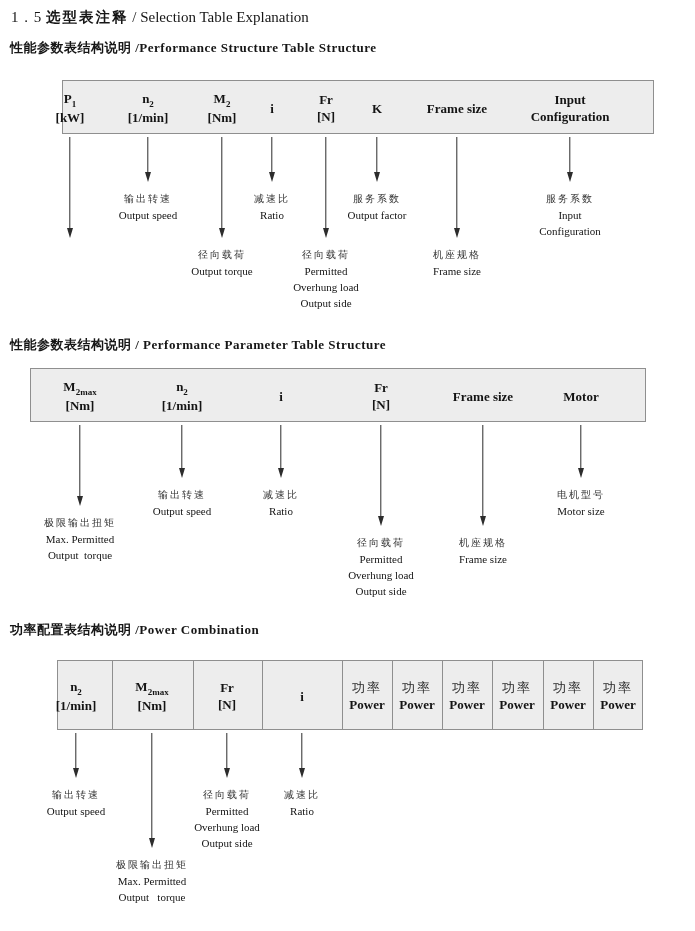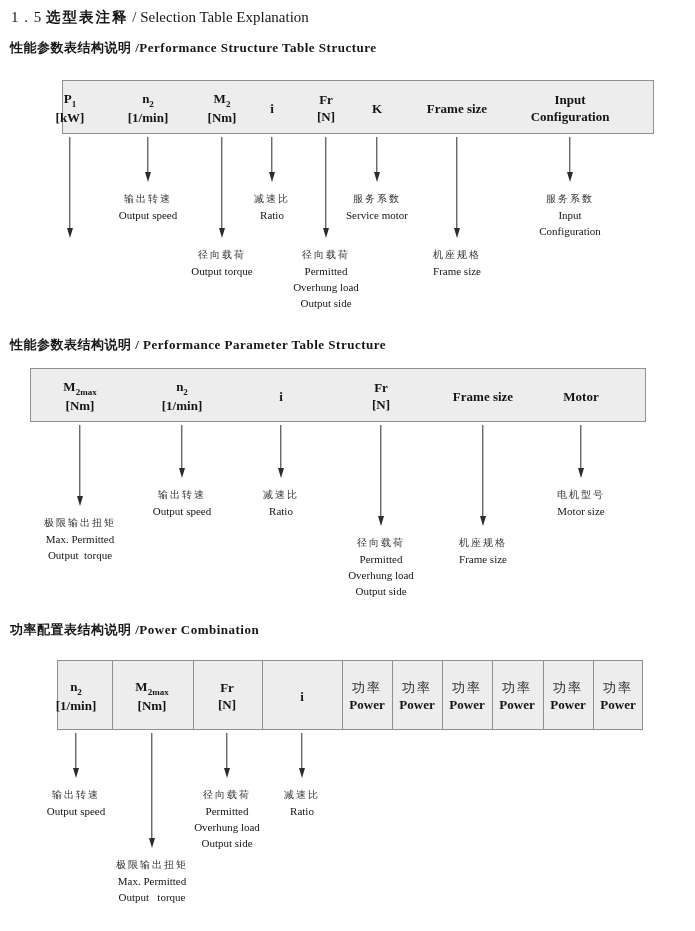--- a/index.html
+++ b/index.html
@@ -72,21 +72,21 @@
       <div class="arrow-line" style="left: 272px; top: 137px; height: 36px;"></div>
       <div class="arrow-head" style="left: 272px; top: 172px;"></div>
       <div class="dlabel" style="left: 272px; top: 191px;"><div class="ln-cn">减速比</div><div class="ln-en">Ratio</div></div>
       <div class="hcell" style="left: 326px; top: 108px;"><div>Fr</div><div>[N]</div></div>
       <div class="arrow-line" style="left: 326px; top: 137px; height: 92px;"></div>
       <div class="arrow-head" style="left: 326px; top: 228px;"></div>
       <div class="dlabel" style="left: 326px; top: 247px;"><div class="ln-cn">径向载荷</div><div class="ln-en">Permitted</div><div class="ln-en">Overhung load</div><div class="ln-en">Output side</div></div>
       <div class="hcell" style="left: 377px; top: 108px;"><div>K</div></div>
       <div class="arrow-line" style="left: 377px; top: 137px; height: 36px;"></div>
       <div class="arrow-head" style="left: 377px; top: 172px;"></div>
-      <div class="dlabel" style="left: 377px; top: 191px; text-align: center;"><div class="ln-cn">服务系数</div><div class="ln-en">Service motor</div></div>
+      <div class="dlabel" style="left: 377px; top: 191px; text-align: center;"><div class="ln-cn">服务系数</div><div class="ln-en">Output factor</div></div>
       <div class="hcell" style="left: 457px; top: 108px;"><div>Frame size</div></div>
       <div class="arrow-line" style="left: 457px; top: 137px; height: 92px;"></div>
       <div class="arrow-head" style="left: 457px; top: 228px;"></div>
       <div class="dlabel" style="left: 457px; top: 247px;"><div class="ln-cn">机座规格</div><div class="ln-en">Frame size</div></div>
       <div class="hcell" style="left: 570px; top: 108px;"><div>Input</div><div>Configuration</div></div>
       <div class="arrow-line" style="left: 570px; top: 137px; height: 36px;"></div>
       <div class="arrow-head" style="left: 570px; top: 172px;"></div>
       <div class="dlabel" style="left: 570px; top: 191px;"><div class="ln-cn">服务系数</div><div class="ln-en">Input</div><div class="ln-en">Configuration</div></div>
       <div class="tbox" style="left: 30px; top: 368px; width: 616px; height: 54px;"></div>
       <div class="hcell" style="left: 80px; top: 396px;"><div>M<sub>2max</sub></div><div>[Nm]</div></div>

